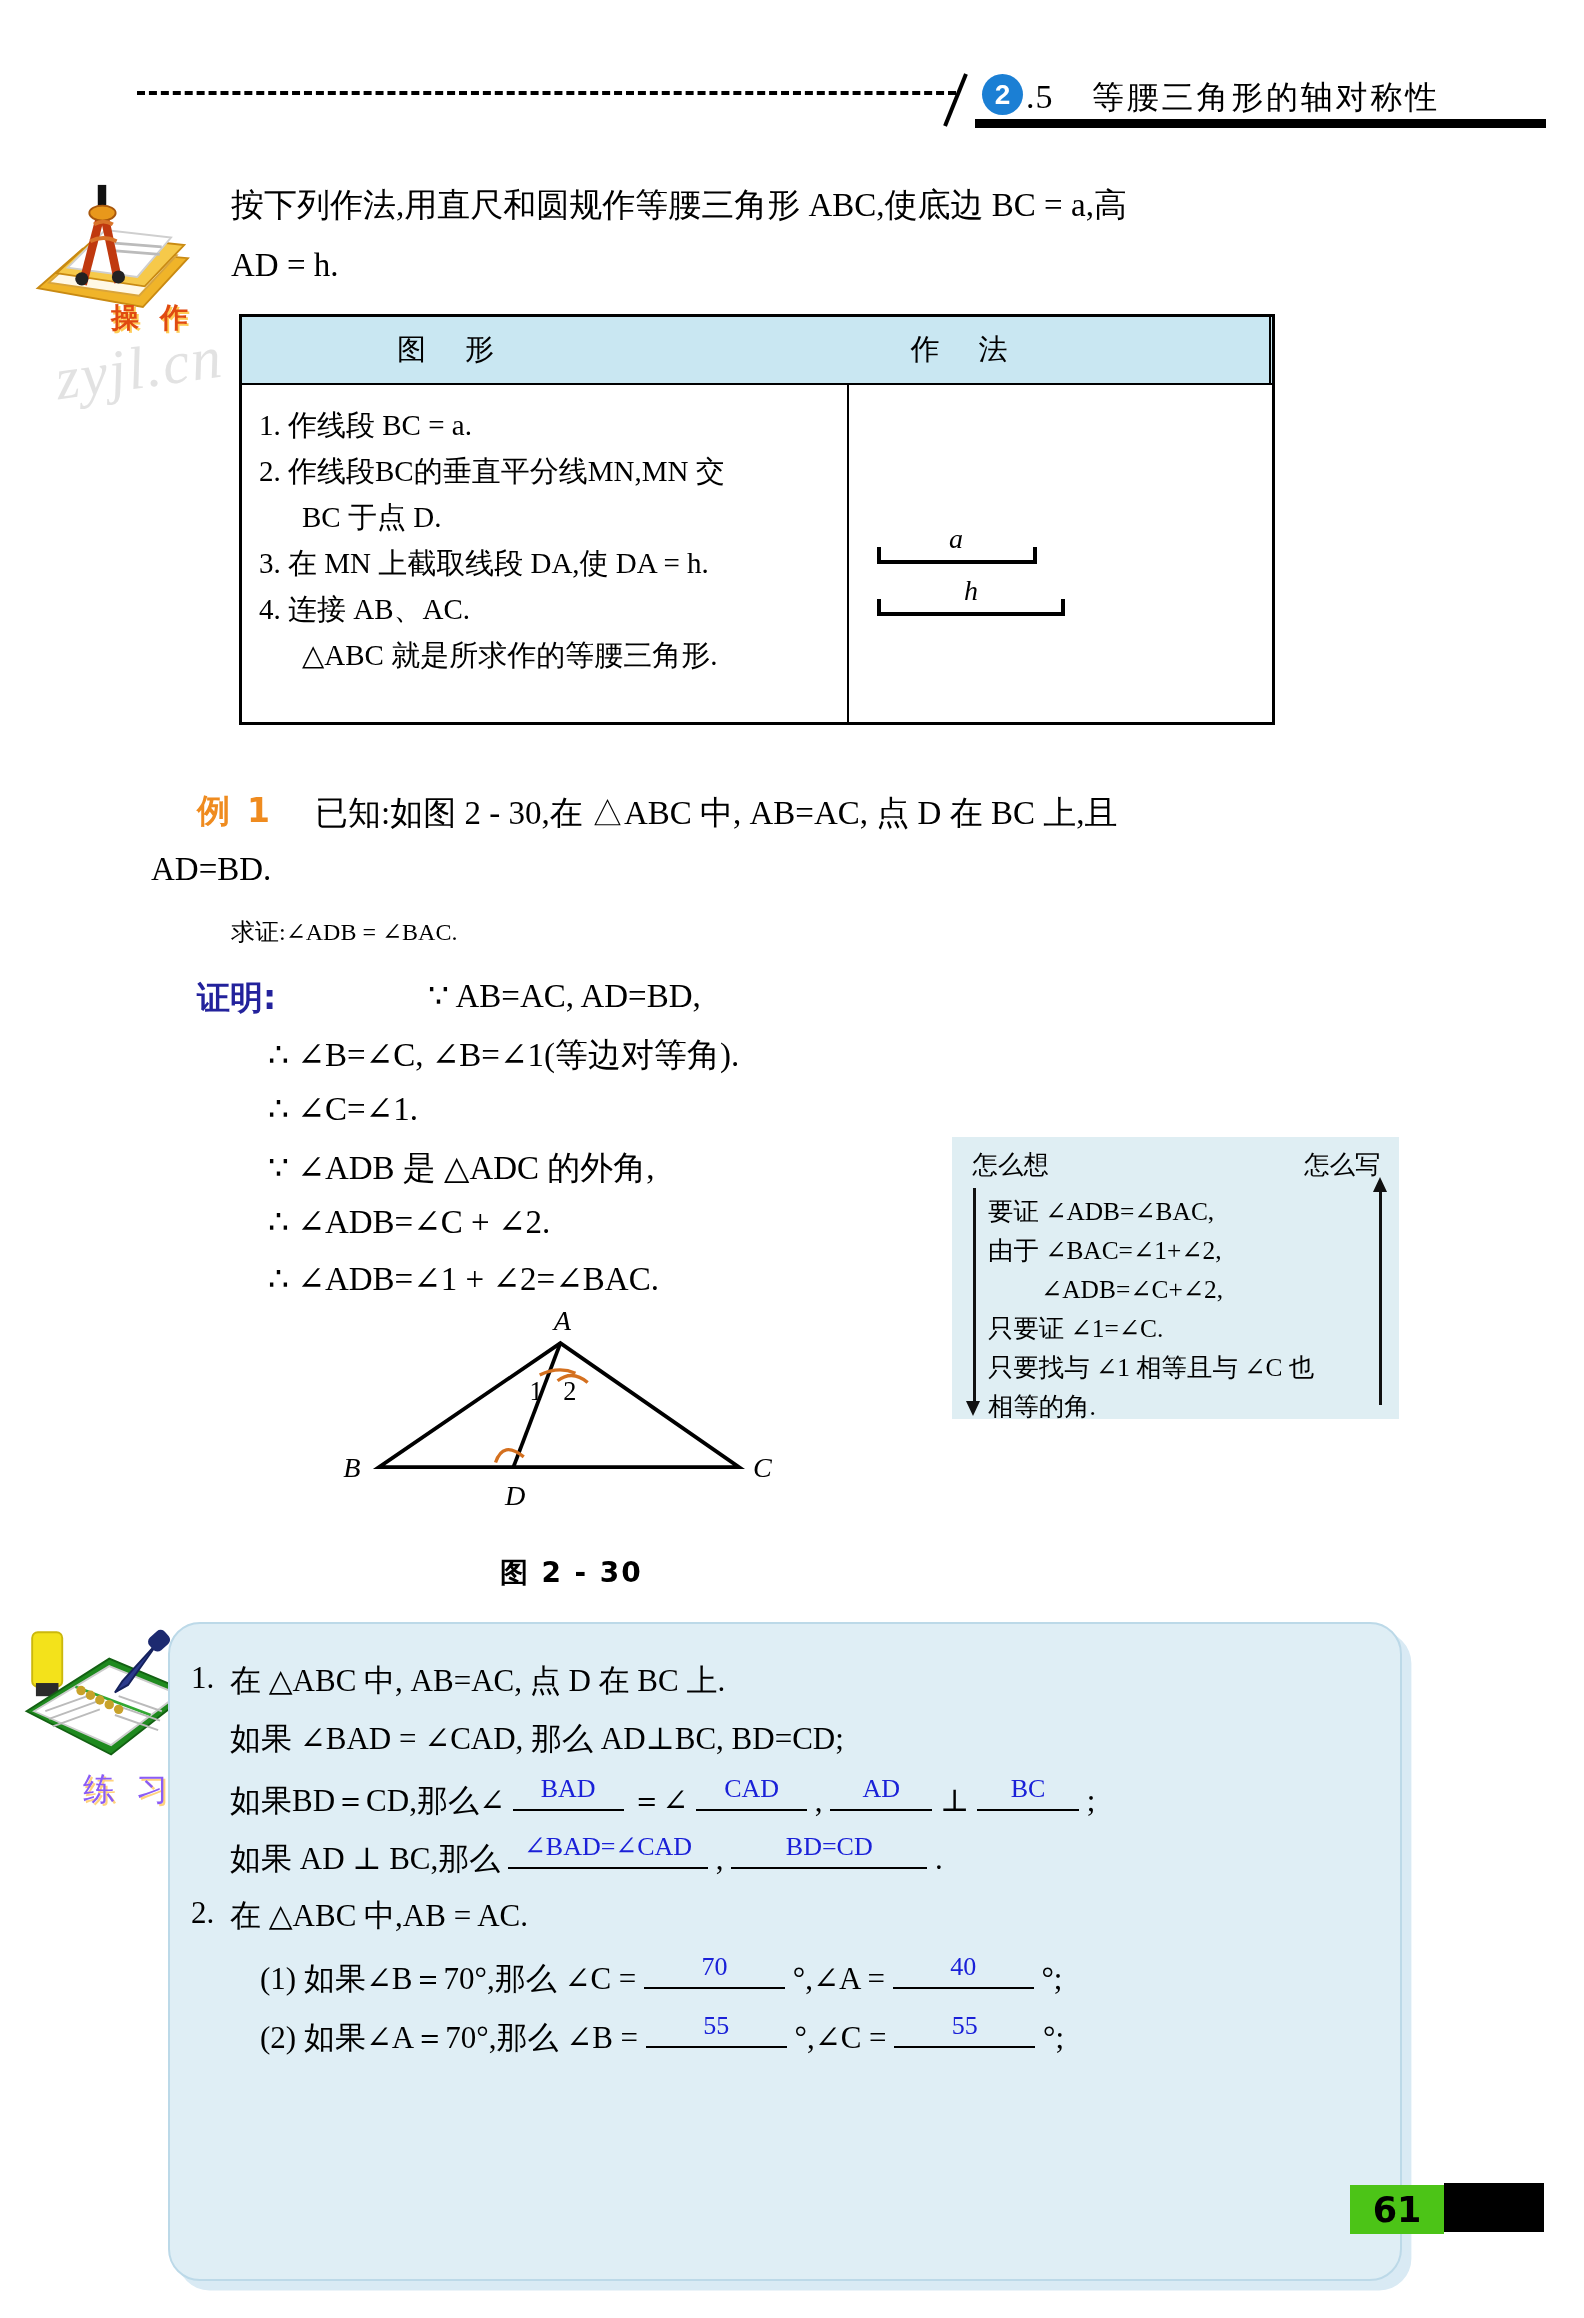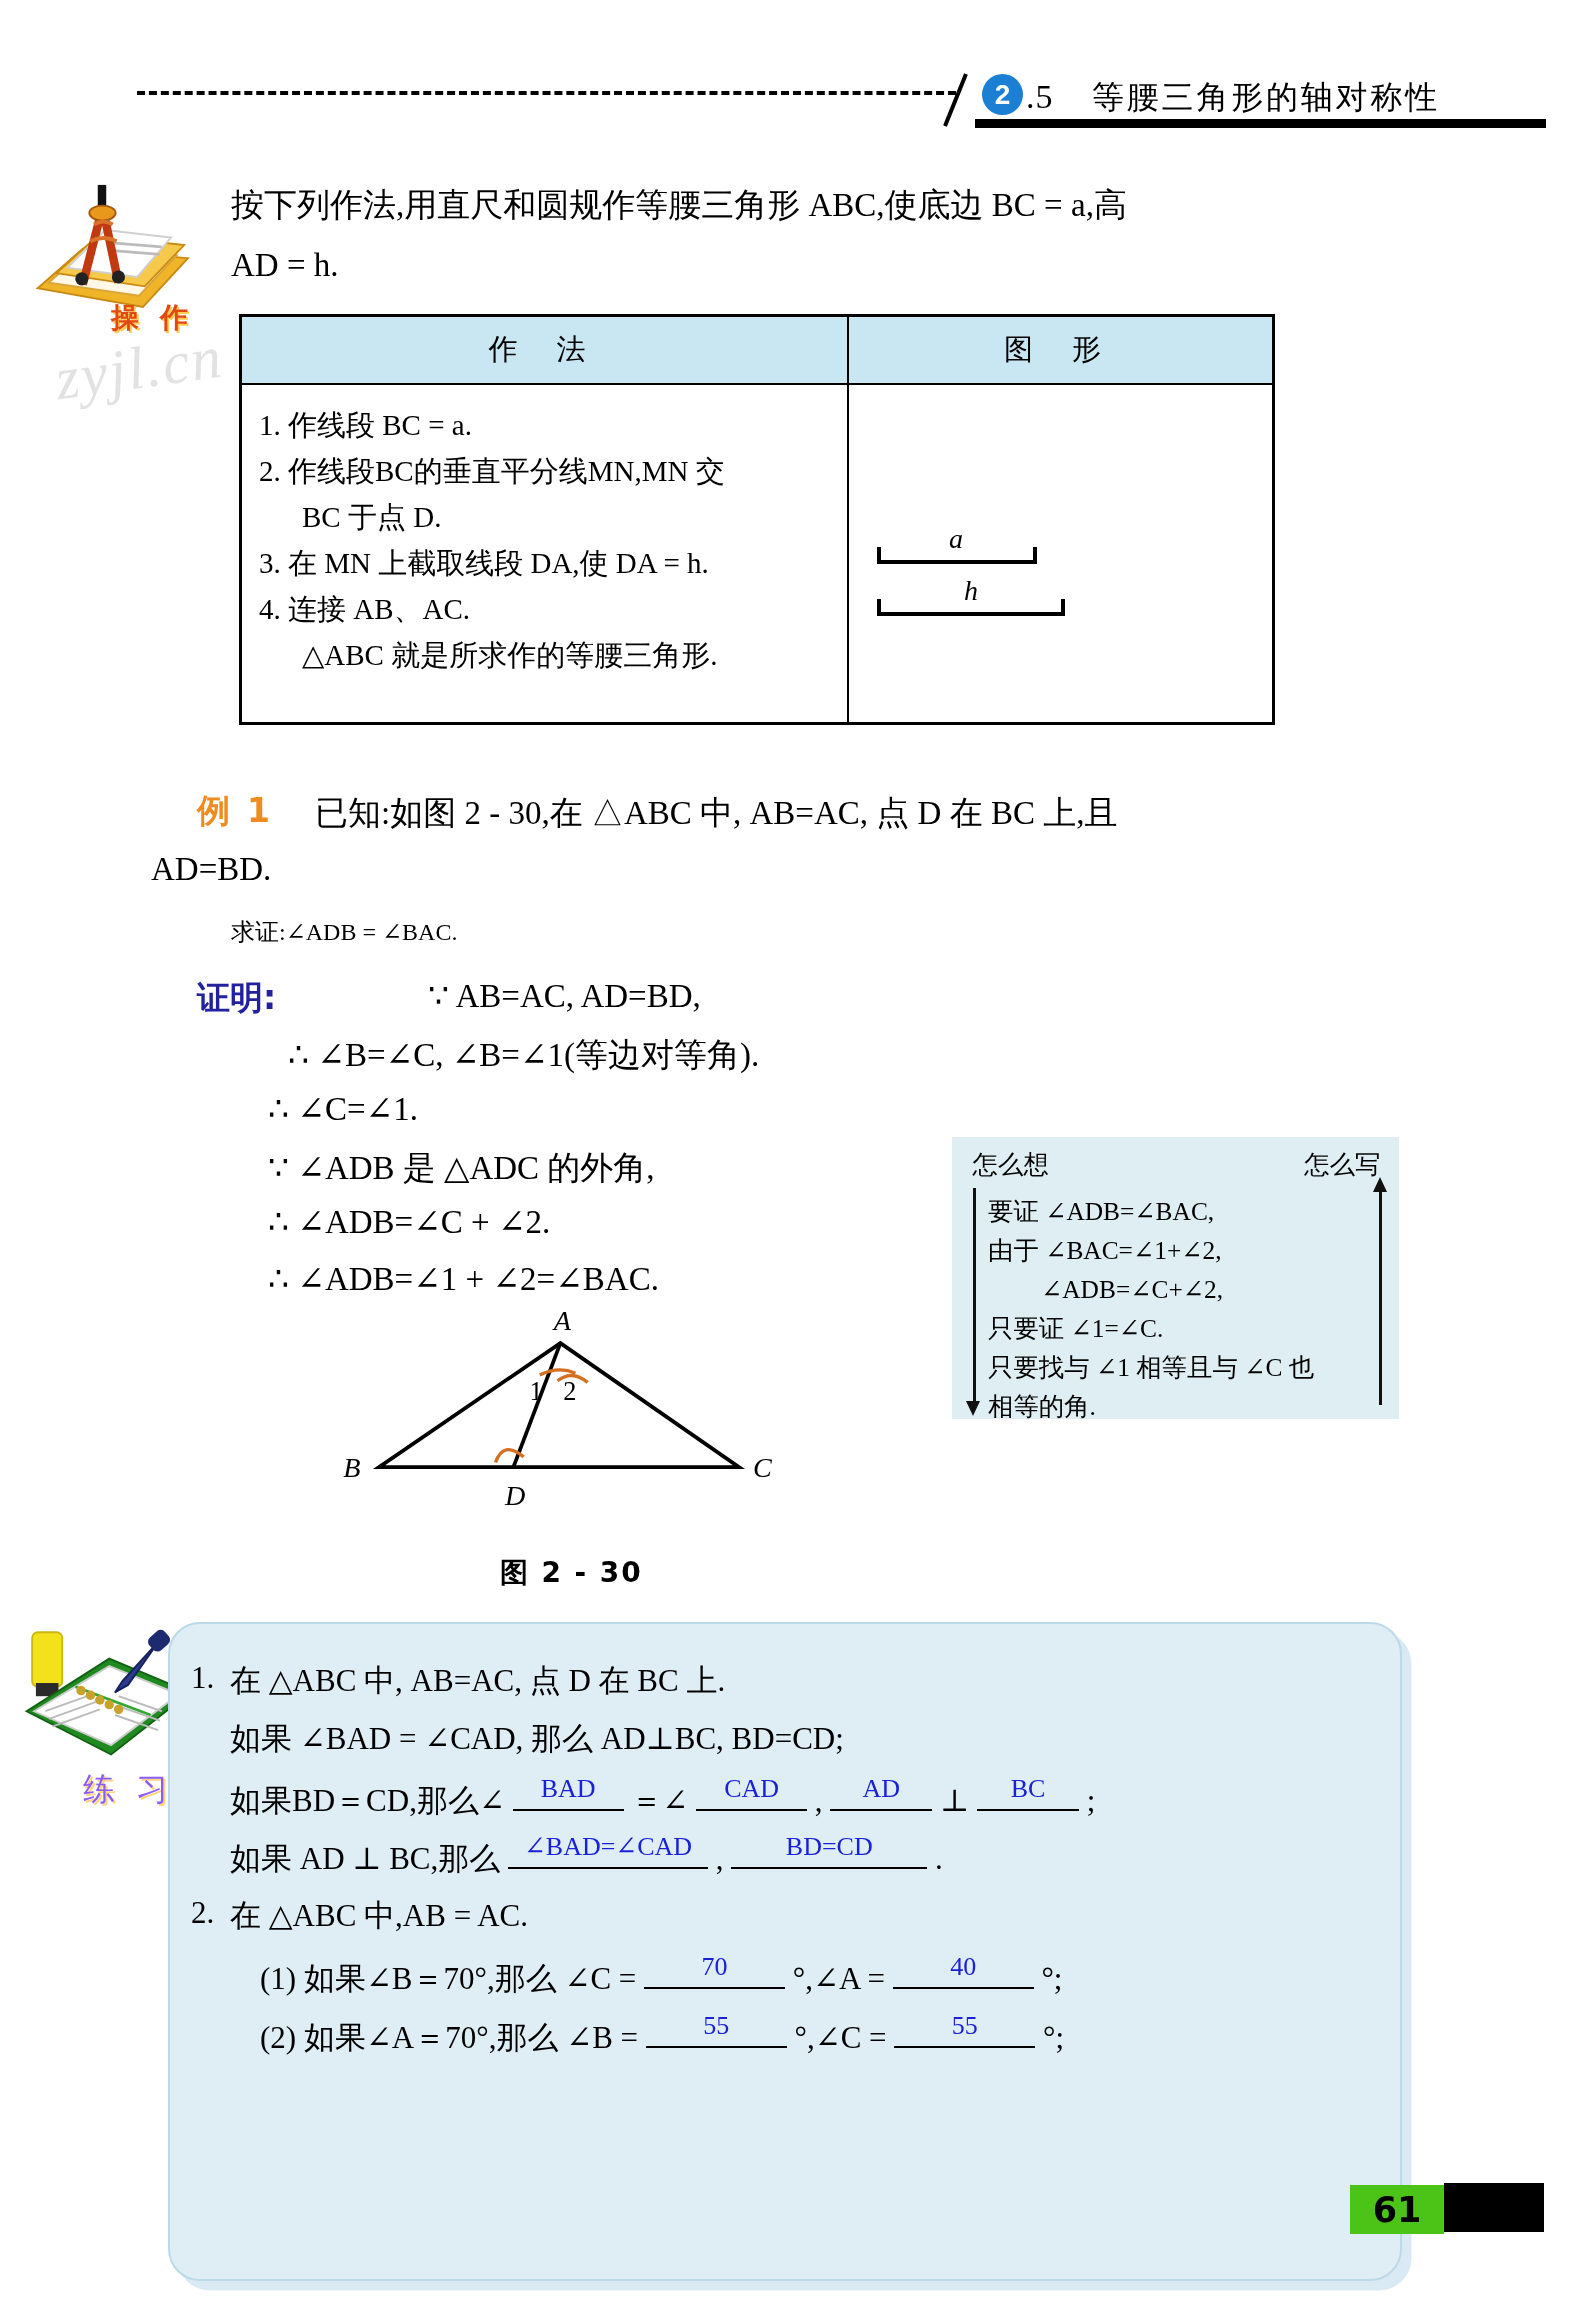--- a/index.html
+++ b/index.html
@@ -204,22 +204,22 @@
   </div>
   <div class="op-label">操 作</div>
 
   <div class="wm">zyjl.cn</div>
 
   <div class="intro">按下列作法,用直尺和圆规作等腰三角形 ABC,使底边 BC = a,高</div>
   <div class="intro2">AD = h.</div>
 
   <div class="ctable">
     <div class="thead">
+      <div class="th right">图  形</div>
       <div class="th left">作  法</div>
-      <div class="th right">图  形</div>
     </div>
     <div class="tbody">
       <div class="td left">
         <div class="step">1. 作线段 BC = a.</div>
         <div class="step">2. 作线段BC的垂直平分线MN,MN 交</div>
         <div class="step" style="padding-left:43px;">BC 于点 D.</div>
         <div class="step">3. 在 MN 上截取线段 DA,使 DA = h.</div>
         <div class="step">4. 连接 AB、AC.</div>
         <div class="step" style="padding-left:43px;">△ABC 就是所求作的等腰三角形.</div>
       </div>
@@ -241,21 +241,21 @@
   </div>
 
   <div class="ex-tag">例 1</div>
   <div class="ex-line1">已知:如图 2 - 30,在 △ABC 中, AB=AC, 点 D 在 BC 上,且</div>
   <div class="ex-line2">AD=BD.</div>
 
   <div class="proof-goal">求证:∠ADB = ∠BAC.</div>
   <div class="proof-tag">证明:</div>
 
   <div class="pline" style="left:428px; top:976px;">∵ AB=AC,  AD=BD,</div>
-  <div class="pline" style="left:268px; top:1033px;margin-left:20px;">∴ ∠B=∠C,  ∠B=∠1(等边对等角).</div>
+  <div class="pline" style="left:268px; top:1033px;">∴ ∠B=∠C,  ∠B=∠1(等边对等角).</div>
   <div class="pline" style="left:268px; top:1089px;">∴ ∠C=∠1.</div>
   <div class="pline" style="left:268px; top:1146px;">∵ ∠ADB 是 △ADC 的外角,</div>
   <div class="pline" style="left:268px; top:1202px;">∴ ∠ADB=∠C + ∠2.</div>
   <div class="pline" style="left:268px; top:1259px;">∴ ∠ADB=∠1 + ∠2=∠BAC.</div>
 
   <div class="tbox">
     <div class="tbox-body">
       <div class="tbox-cols">
         <span>怎么想</span>
         <span>怎么写</span>

